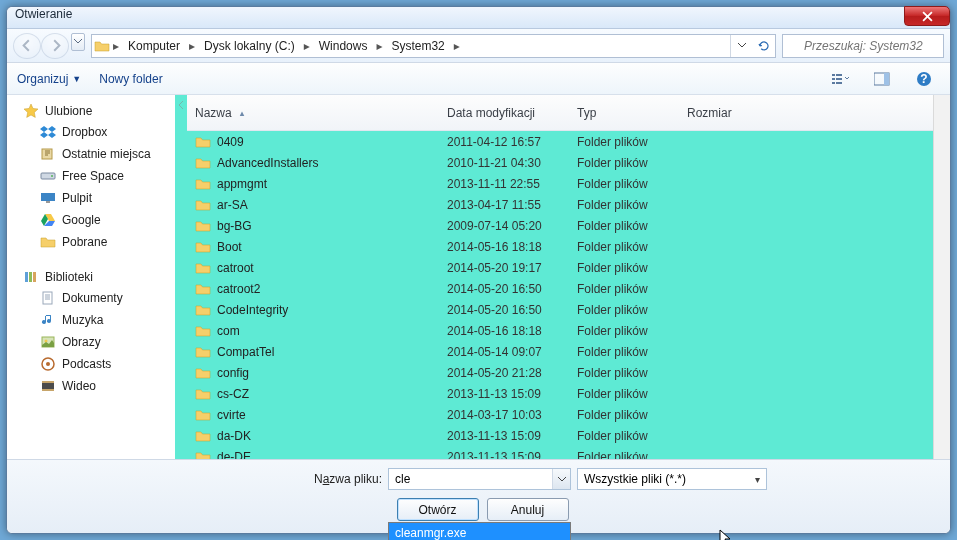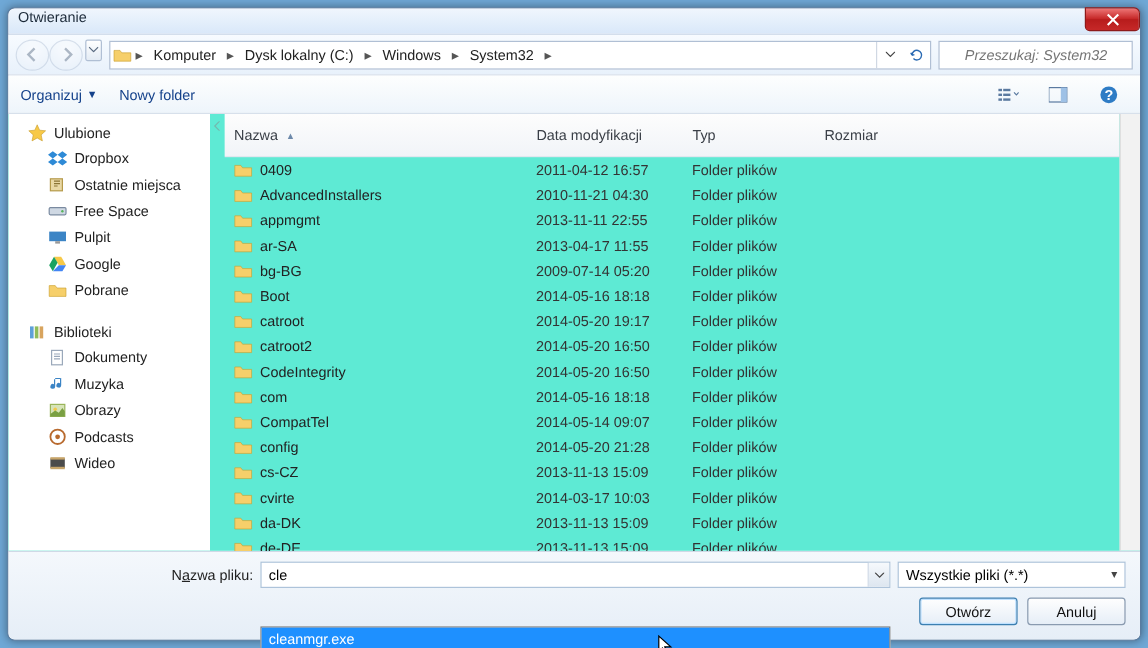--- a/index.html
+++ b/index.html
@@ -56,21 +56,21 @@
 .list-body { flex:1;overflow-y:auto;position:relative; }
 .row { height:21px;display:flex;align-items:center;padding-left:8px;color:#222;cursor:pointer; }
 .row .ico{margin-right:6px;}
 .cell-name { width:252px;display:flex;align-items:center; }
 .cell-date { width:130px;color:#333; }
 .cell-type { width:110px;color:#333; }
 .cell-size { width:100px;color:#333; }
 
 .right-scroll { width:17px;background:#f2f2f2;border-left:1px solid #dadada; }
 
-.footer { height: 74px; background: linear-gradient(#f4f8fc,#e6eef7); border-top:1px solid #cfd9e6;padding:8px 12px 6px;display:flex;flex-direction:column;gap:8px;border-radius:0 0 6px 6px; }
+.footer { height: 74px; background: linear-gradient(#f4f8fc,#e6eef7); border-top:1px solid #cfd9e6;padding:8px 12px 6px;display:flex;flex-direction:column;gap:8px;border-radius:0 0 6px 6px;align-items:center; }
 .name-row { display:flex;align-items:center;gap:6px;position:relative; }
 .name-label { width: 192px; text-align: right; color:#222; }
 .name-label u { text-decoration: underline; }
 .name-combo { flex:1; position:relative; }
 .name-input { width:100%;height:22px;border:1px solid #adc3da;background:#fff;padding:0 20px 0 6px;outline:none; }
 .name-dd-btn { position:absolute;right:1px;top:1px;width:18px;height:20px;background:linear-gradient(#f6f9fc,#dde6f0);border-left:1px solid #cfd9e6;display:flex;align-items:center;justify-content:center;cursor:pointer; }
 .autocomplete { position:absolute; left:0; top:22px; right:0; background:#fff; border:1px solid #7a7a7a; z-index:10;margin-top:32px; }
 .ac-item { padding:3px 6px; cursor:pointer; }
 .ac-item.sel { background:#1e90ff;color:#fff; }
 .type-combo { width:190px;height:22px;border:1px solid #adc3da;background:#fff;display:flex;align-items:center;padding:0 6px;cursor:pointer;position:relative; }

